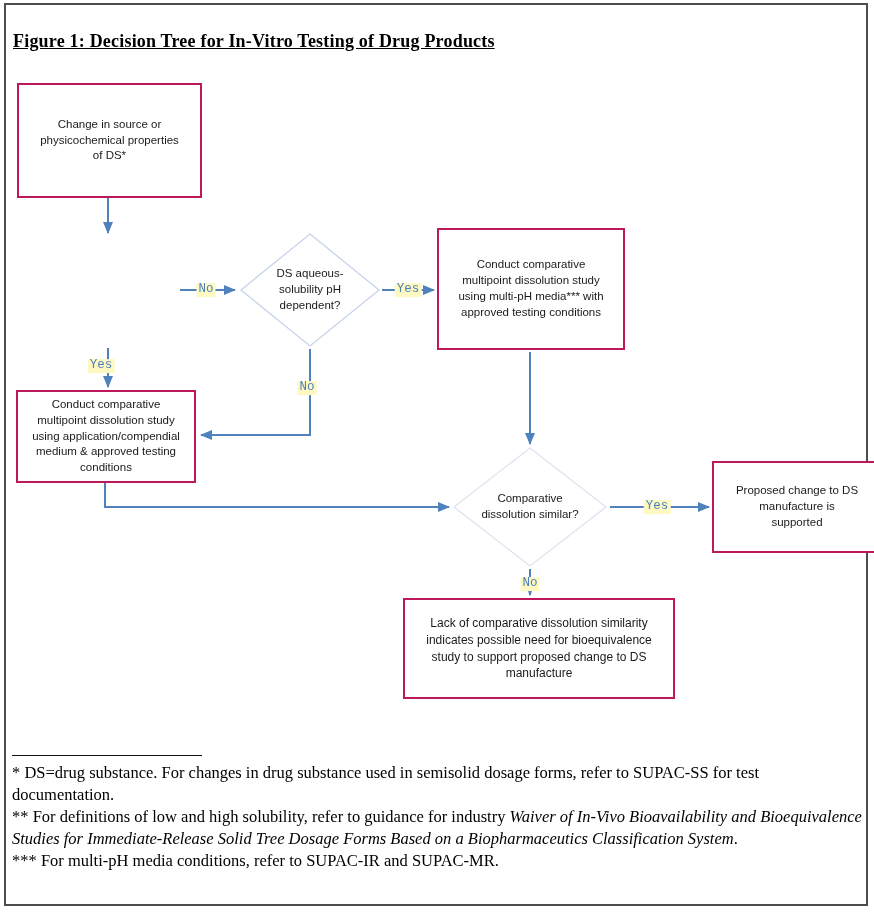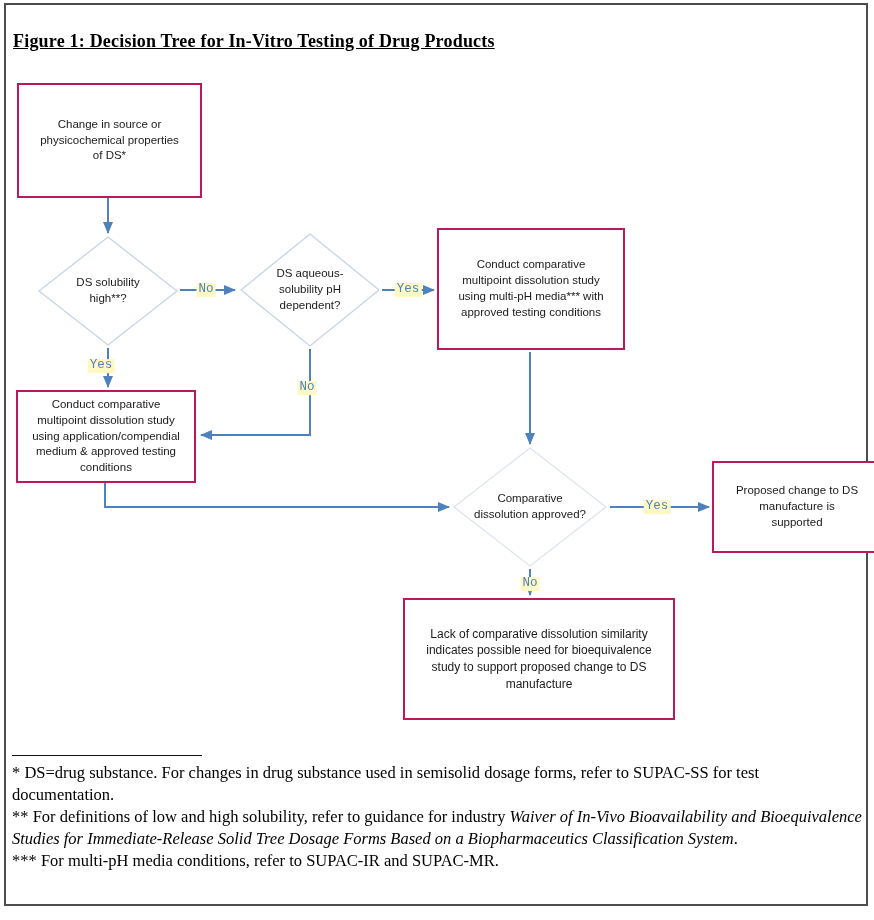--- a/index.html
+++ b/index.html
@@ -90,50 +90,43 @@
 medium &amp; approved testing
 conditions</span>
   </div>
 
   <div class="node box" style="left:712px; top:461px; width:170px; height:92px;">
     <span>Proposed change to DS
 manufacture is
 supported</span>
   </div>
 
-  <div class="node box lack-box" style="left:403px; top:598px; width:272px; height:122px;">
+  <div class="node box lack-box" style="left:403px; top:598px; width:272px; height:101px;">
     <span>Lack of comparative dissolution similarity
 indicates possible need for bioequivalence
 study to support proposed change to DS
 manufacture</span>
   </div>
 
-  <div class="node diamond" style="left:38px; top:236px; width:140px; height:110px;">
-    <svg class="shape" width="140" height="110" viewBox="0 0 140 110">
-      <polygon points="70,1 139,55 70,109 1,55" fill="#ffffff" stroke="#c6d3ea" stroke-width="1.3"></polygon>
-    </svg>
-    <span class="dlabel">DS solubility
-high**?</span>
-  </div>
 
   <div class="node diamond" style="left:240px; top:233px; width:140px; height:114px;">
     <svg class="shape" width="140" height="114" viewBox="0 0 140 114">
       <polygon points="70,1 139,57 70,113 1,57" fill="#ffffff" stroke="#c6d3ea" stroke-width="1.3"></polygon>
     </svg>
     <span class="dlabel">DS aqueous-
 solubility pH
 dependent?</span>
   </div>
 
   <div class="node diamond" style="left:453px; top:447px; width:154px; height:120px;">
     <svg class="shape" width="154" height="120" viewBox="0 0 154 120">
       <polygon points="77,1 153,60 77,119 1,60" fill="#ffffff" stroke="#dde3f1" stroke-width="1.3"></polygon>
     </svg>
     <span class="dlabel">Comparative
-dissolution approved?</span>
+dissolution similar?</span>
   </div>
 
   <span class="edge-label" style="left:206px; top:290px;">No</span>
   <span class="edge-label" style="left:408px; top:290px;">Yes</span>
   <span class="edge-label" style="left:101px; top:366px;">Yes</span>
   <span class="edge-label" style="left:307px; top:388px;">No</span>
   <span class="edge-label" style="left:657px; top:507px;">Yes</span>
   <span class="edge-label" style="left:530px; top:584px;">No</span>
 
   <div class="foot-divider"></div>

